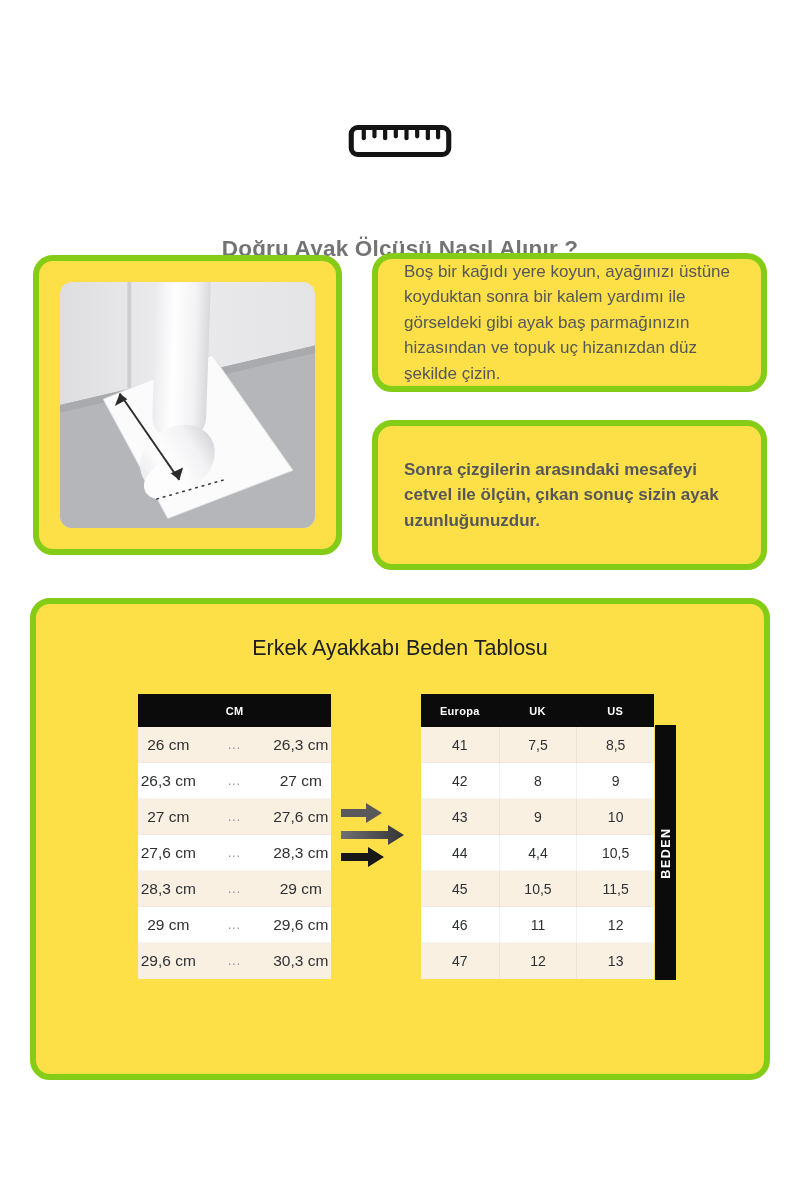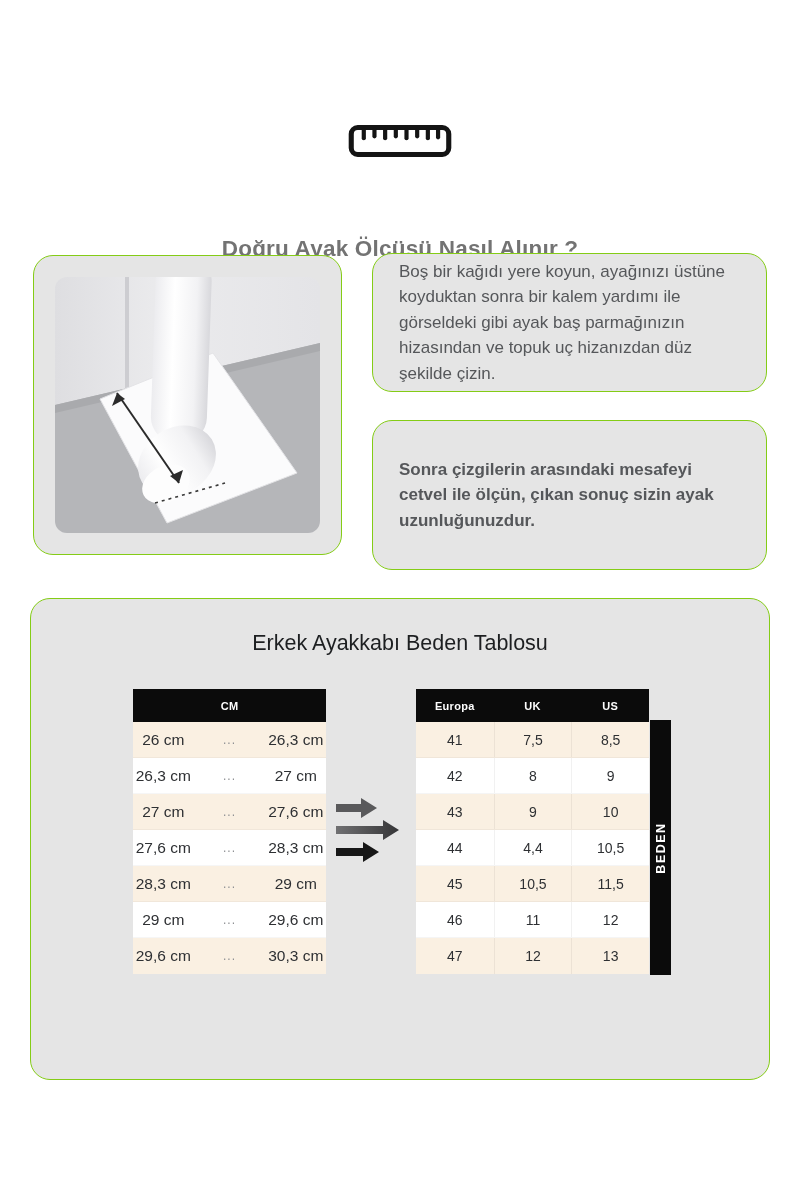--- a/index.html
+++ b/index.html
@@ -15,22 +15,22 @@
     display:flex; justify-content:center; }
   .page-title {
     position:absolute; top:192px; left:0; width:100%;
     text-align:center; font-size:22.5px; font-weight:700; color:#737373;
     letter-spacing:.2px;
     margin-top:44px;
   }
 
   
   .card {
-    position:absolute; background:#e5e5e5;
-    border:1px solid #84cc16; border-radius:20px;
+    position:absolute; background:#fde047;
+    border:6px solid #84cc16; border-radius:20px;
   }
   .photo-card { left:33px; top:255px; width:309px; height:300px; padding:21px; }
   .photo-frame { width:100%; height:100%; border-radius:12px; overflow:hidden; }
   .photo-frame svg { display:block; width:100%; height:100%; }
 
   .tip-card { left:372px; width:395px; padding:20px 26px;
     font-size:17px; line-height:25.5px; color:#55575a;
     display:flex; align-items:center; }
   .tip-1 { top:253px; height:139px; }
   .tip-2 { top:420px; height:150px;font-weight:bold; }

